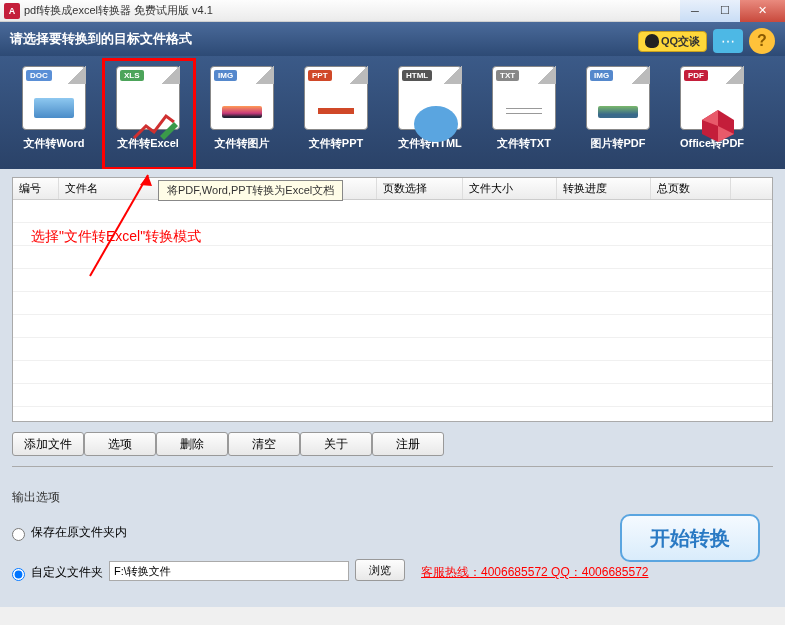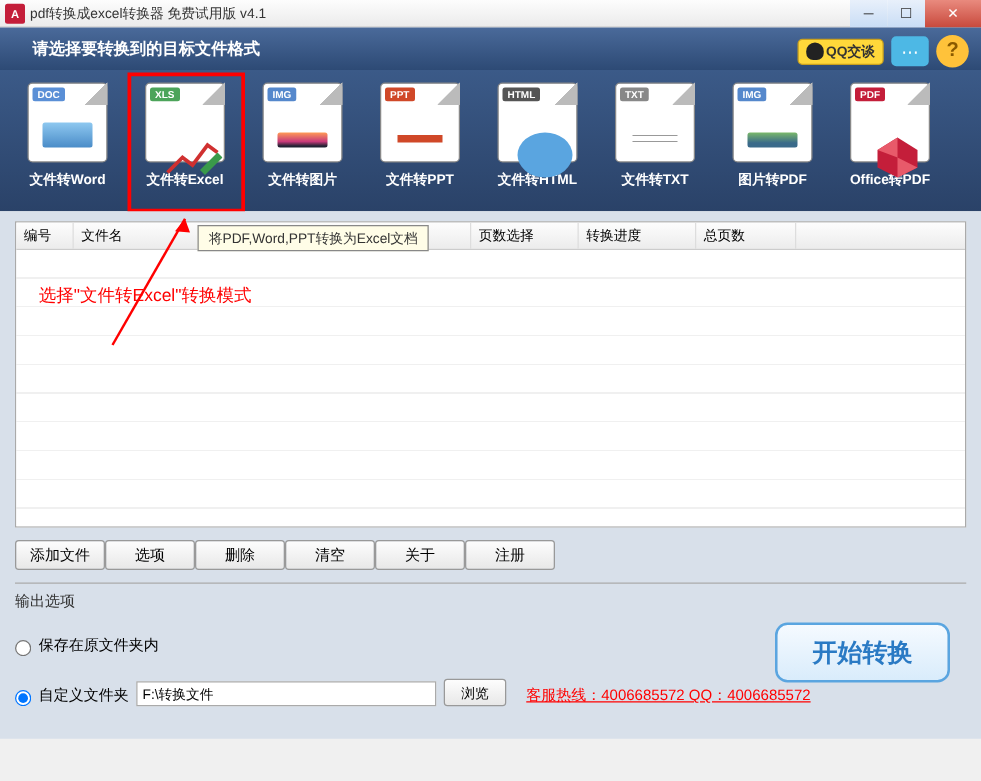--- a/index.html
+++ b/index.html
@@ -7,21 +7,21 @@
     
     .titlebar { height: 22px; background: linear-gradient(#fdfdfd, #ebebeb); display: flex; align-items: center; padding-left: 4px; border-bottom: 1px solid #d0d0d0; }
     .titlebar-icon { width: 16px; height: 16px; background: #c41e3a; border-radius: 2px; margin-right: 4px; display: inline-flex; align-items: center; justify-content: center; color: white; font-size: 9px; font-weight: bold; }
     .titlebar-text { font-size: 11px; color: #333; }
     .win-controls { margin-left: auto; display: flex; }
     .win-btn { width: 30px; height: 22px; display: flex; align-items: center; justify-content: center; font-size: 11px; }
     .win-min { background: linear-gradient(#e8f0fb,#c9ddf5); color: #333; }
     .win-max { background: linear-gradient(#e8f0fb,#c9ddf5); color: #333; }
     .win-close { background: linear-gradient(#e98a7e,#c8493c); color: white; width: 45px; }
     
-    .header { background: linear-gradient(#4a6a9a, #2d4a75); padding: 8px 26px; position: relative; }
+    .header { background: linear-gradient(#4a6a9a, #2d4a75); padding: 8px 10px; position: relative; }
     .header-label { color: white; font-size: 13px; font-weight: bold; }
     .header-right { position: absolute; right: 10px; top: 6px; display: flex; gap: 6px; align-items: center; }
     .qq-badge { background: #ffd83a; border: 1px solid #c9a01e; border-radius: 4px; padding: 2px 6px; font-size: 11px; font-weight: bold; color: #333; display: flex; align-items: center; gap: 2px; }
     .penguin { width: 14px; height: 14px; background: #222; border-radius: 50% 50% 40% 40%; position: relative; }
     .chat-btn { width: 30px; height: 24px; background: #4db8e5; border-radius: 4px; display: flex; align-items: center; justify-content: center; color: white; font-size: 14px; }
     .help-btn { width: 26px; height: 26px; background: #ffc23a; border-radius: 50%; display: flex; align-items: center; justify-content: center; color: #8a5a00; font-size: 16px; font-weight: bold; }
     
     .format-bar { background: linear-gradient(#3b5a88, #2a4268); padding: 10px 14px 18px; display: flex; gap: 14px; position: relative; }
     .format-btn { width: 80px; text-align: center; cursor: pointer; position: relative; }
     .format-icon { width: 64px; height: 64px; margin: 0 auto 6px; border-radius: 6px; position: relative; }
@@ -36,21 +36,21 @@
     .content { background: #d8e0ea; padding: 8px 12px; }
     .table-area { background: white; border: 1px solid #aaa; height: 245px; overflow: hidden; position: relative; }
     .table-header { display: flex; background: linear-gradient(#fdfdfd,#ececec); border-bottom: 1px solid #ccc; height: 22px; font-size: 11px; }
     .th { padding: 3px 6px; border-right: 1px solid #ddd; }
     .annotation { position: absolute; color: #ff0000; font-size: 14px; top: 50px; left: 18px; }
     .arrow-svg { position: absolute; pointer-events: none; z-index: 5; }
     
     .action-row { display: flex; gap: 0; padding: 10px 0; }
     .action-btn { min-width: 72px; height: 24px; background: linear-gradient(#fdfdfd,#e8e8e8); border: 1px solid #999; border-radius: 3px; font-size: 12px; cursor: pointer; }
     
-    .output-section { border-top: 1px solid #aaa; padding-top: 6px; }
+    .output-section { border-top: 1px solid #aaa; padding-top: 22px; }
     .output-title { font-size: 12px; color: #333; margin-bottom: 8px; }
     .radio-row { display: flex; align-items: flex-end; gap: 6px; margin: 18px 0; font-size: 12px; }
     .radio-row input[type=text] { width: 240px; height: 20px; padding: 0 4px; font-size: 11px; border: 1px solid #aaa; }
     .browse-btn { width: 50px; height: 22px; background: linear-gradient(#fdfdfd,#e8e8e8); border: 1px solid #999; border-radius: 3px; font-size: 11px; cursor: pointer; }
     .hotline { color: #ff0000; font-size: 12px; margin-left: 10px; text-decoration: underline; }
     
     .start-btn { position: absolute; right: 25px; bottom: 45px; width: 140px; height: 48px; background: linear-gradient(#f5faff,#d9ecfb); border: 2px solid #5aa5e0; border-radius: 10px; color: #2a7ac4; font-size: 20px; font-weight: bold; cursor: pointer; }
     
     .doc-content { position: absolute; top: 20px; left: 6px; right: 6px; bottom: 6px; }
   </style>
@@ -183,20 +183,21 @@
   <line x1="148" y1="175" x2="90" y2="276" stroke="#ff0000" stroke-width="2"></line>
   <polygon points="148,175 140,185 152,186" fill="#ff0000"></polygon>
 </svg>
 
 <div class="content" style="position:relative;">
   <div class="table-area">
     <div class="table-header">
       <div class="th" style="width:46px">编号</div>
       <div class="th" style="width:318px">文件名</div>
       <div class="th" style="width:86px">页数选择</div>
+      <div class="th" style="width:94px">文件大小</div>
       <div class="th" style="width:94px">转换进度</div>
       <div class="th" style="width:80px">总页数</div>
     </div>
     <div class="annotation">选择"文件转Excel"转换模式</div>
     <div style="height:244px; background:repeating-linear-gradient(#fff,#fff 22px,#f0f0f0 22px,#f0f0f0 23px);"></div>
   </div>
 
   <div class="action-row">
     <button class="action-btn">添加文件</button>
     <button class="action-btn">选项</button>

